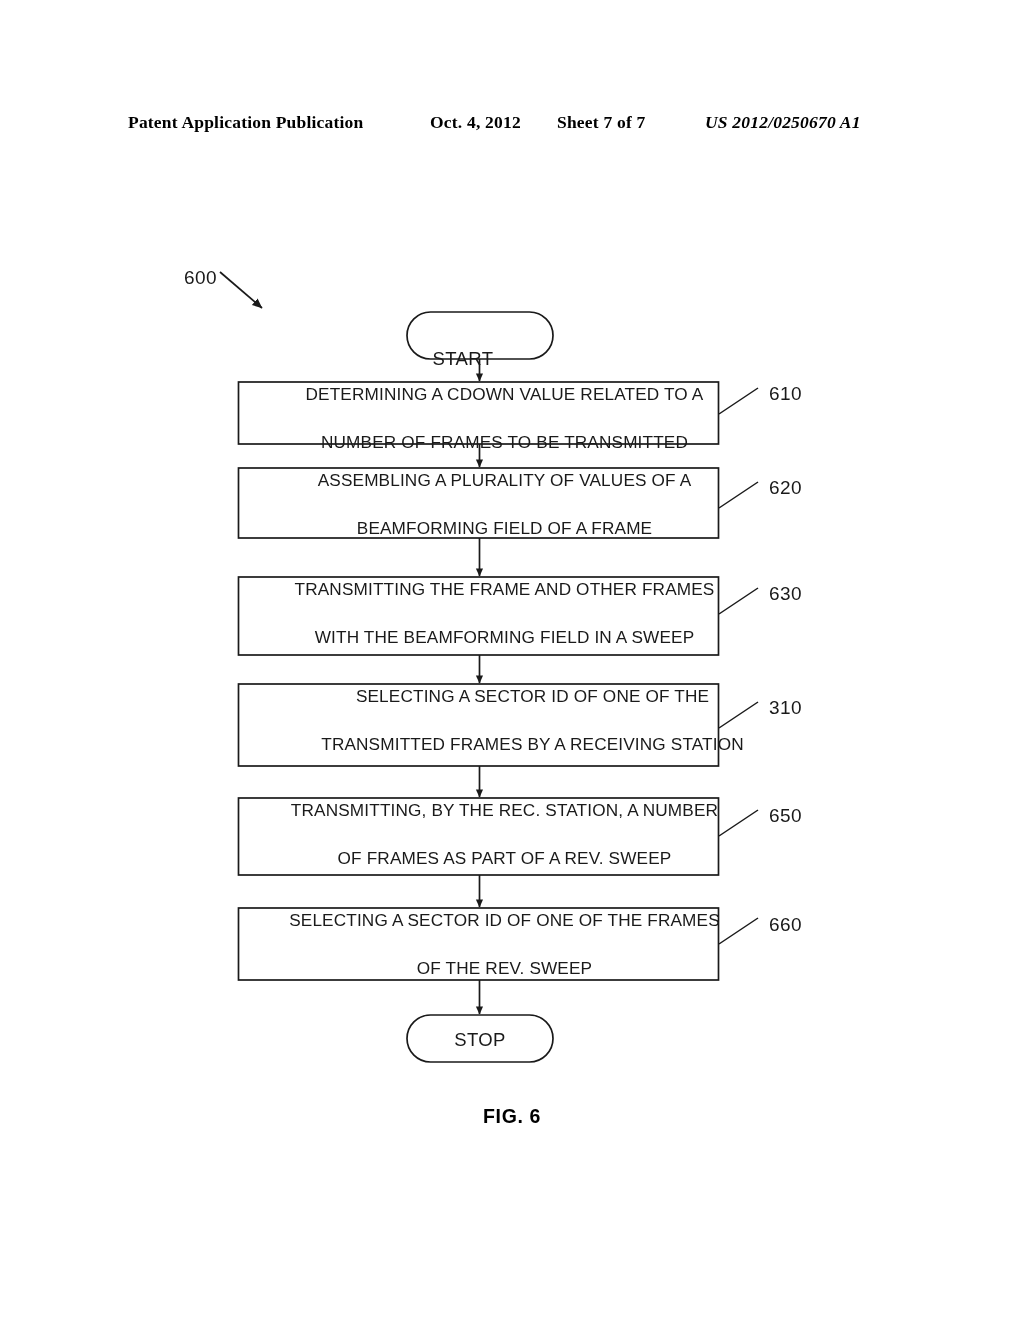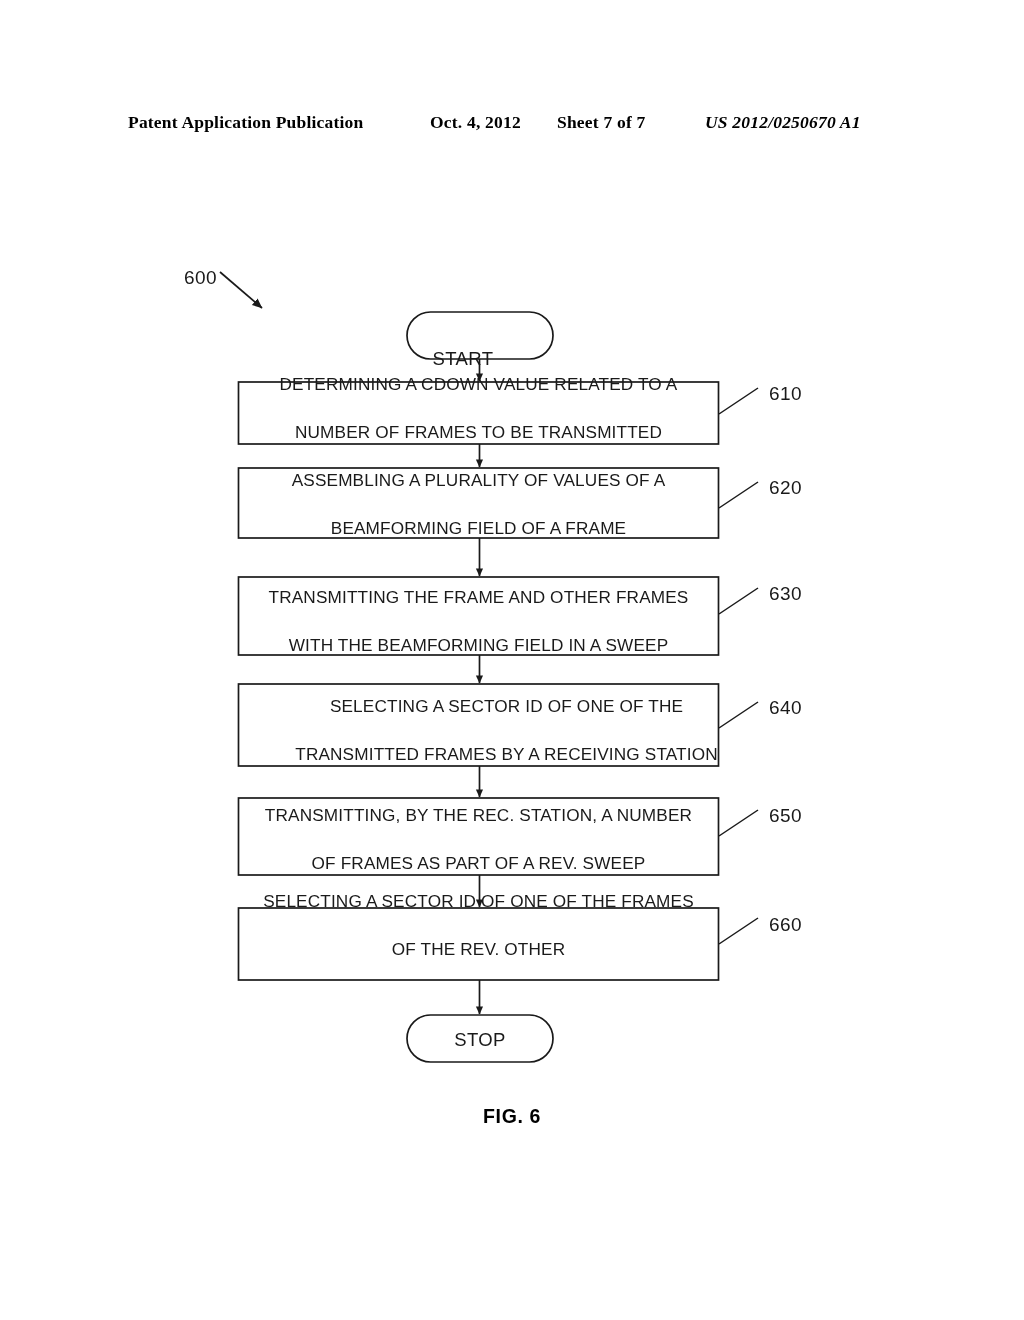--- a/index.html
+++ b/index.html
@@ -65,23 +65,24 @@
   }
   .box-text {
     position: absolute;
     font-family: "Liberation Sans", sans-serif;
     font-size: 17.2px;
     line-height: 24px;
     letter-spacing: 0.15px;
     color: #1a1a1a;
     text-align: center;
     display: flex;
-    align-items: flex-end;
+    align-items: flex-start;
     justify-content: center;
     pointer-events: none;
+    margin-left: 26px;
   }
   .box-text span { display: block; width: 100%; }
   .ref-num {
     position: absolute;
     font-family: "Liberation Sans", sans-serif;
     font-size: 19px;
     letter-spacing: 0.4px;
     color: #1a1a1a;
     white-space: nowrap;
     pointer-events: none;
@@ -198,33 +199,33 @@
     </span>
   </div>
   <div class="ref-num" style="left:769px; top:583px;">630</div>
 
   <div class="box-text" style="left:240px; top:684px; width:477px; height:82px;padding-left:28px;">
     <span>
       <span>SELECTING A SECTOR ID OF ONE OF THE</span><br>
       <span>TRANSMITTED FRAMES BY A RECEIVING STATION</span>
     </span>
   </div>
-  <div class="ref-num" style="left:769px; top:697px;">640</div>
+  <div class="ref-num" style="left:769px; top:697px;">310</div>
 
   <div class="box-text" style="left:240px; top:798px; width:477px; height:77px;">
     <span>
       <span>TRANSMITTING, BY THE REC. STATION, A NUMBER</span><br>
       <span>OF FRAMES AS PART OF A REV. SWEEP</span>
     </span>
   </div>
   <div class="ref-num" style="left:769px; top:805px;">650</div>
 
   <div class="box-text" style="left:240px; top:908px; width:477px; height:53px;">
     <span>
       <span>SELECTING A SECTOR ID OF ONE OF THE FRAMES</span><br>
-      <span>OF THE REV. OTHER</span>
+      <span>OF THE REV. SWEEP</span>
     </span>
   </div>
   <div class="ref-num" style="left:769px; top:914px;">660</div>
 
   <div class="fig-caption">FIG. 6</div>
 
 </div>
 
 </body></html>

